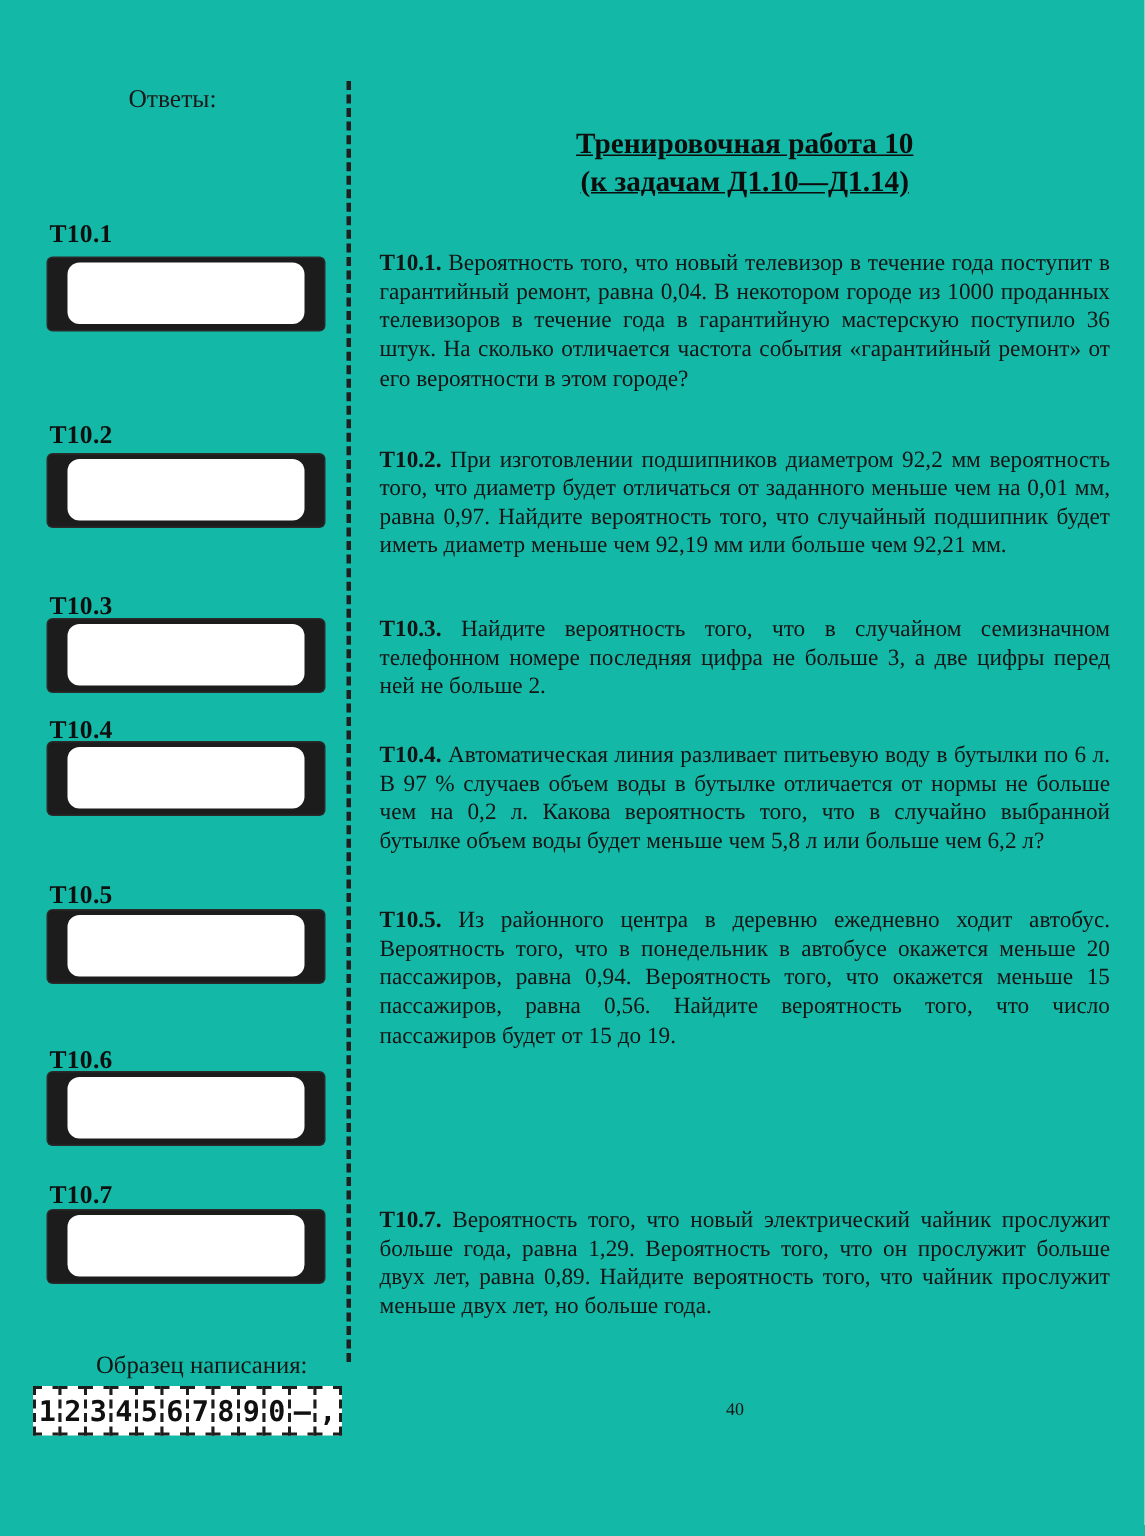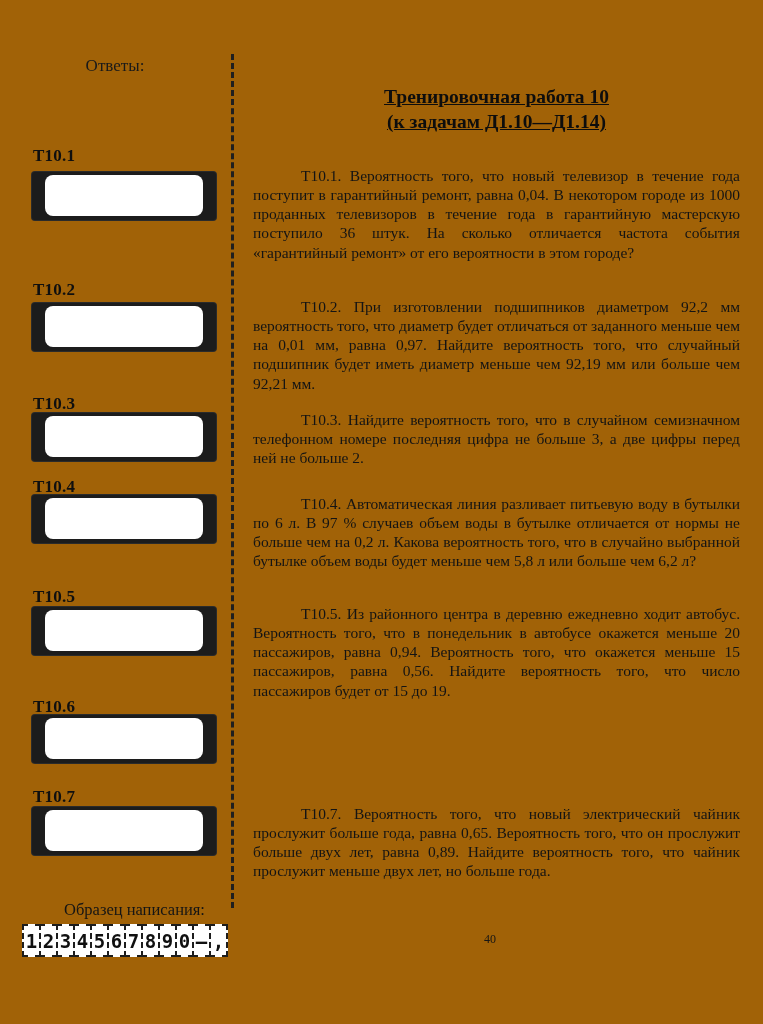--- a/index.html
+++ b/index.html
@@ -1,19 +1,19 @@
 <!DOCTYPE html>
 <html><head>
 <meta charset="utf-8">
 <style>
   html,body{margin:0;padding:0;background:#e8e8e8;}
   .page{
     position:relative;
     width:763px;height:1024px;
-    background:#a16207;
+    background:#14b8a6;
     font-family:"Liberation Serif", serif;
     color:#111;
     overflow:hidden;
   }
   
   .answers-heading{
     position:absolute;left:30px;top:56px;width:170px;
     text-align:center;font-size:17px;color:#1a1a1a;
   }
   .answer-label{
@@ -40,21 +40,21 @@
     position:absolute;left:253px;top:84px;width:487px;
     text-align:center;font-weight:bold;font-size:19.5px;line-height:25px;
     color:#0d0d0d;
     text-decoration:underline;
   }
   .problem{
     position:absolute;left:253px;width:487px;
     font-size:15.5px;line-height:19.3px;text-align:justify;
     color:#141414;
   }
-  .problem .pid{font-weight:normal;margin-left:48px;}
+  .problem .pid{font-weight:bold;}
   
   .sample-label{
     position:absolute;left:64px;top:900px;
     font-size:16.5px;color:#151515;
   }
   .cells{
     position:absolute;left:24px;top:924px;display:flex;
   }
   .cell{
     width:15px;height:29px;
@@ -123,21 +123,21 @@
 
   <p class="problem" style="top:281px"><span class="pid">Т10.2.</span> <span>При изготовлении подшипников диаметром 92,2 мм вероятность того, что диаметр будет отличаться от заданного меньше чем на 0,01 мм, равна 0,97. Найдите вероятность того, что случайный подшипник будет иметь диаметр меньше чем 92,19 мм или больше чем 92,21 мм.</span></p>
 
   <p class="problem" style="top:394px"><span class="pid">Т10.3.</span> <span>Найдите вероятность того, что в случайном семизначном телефонном номере последняя цифра не больше 3, а две цифры перед ней не больше 2.</span></p>
 
   <p class="problem" style="top:478px"><span class="pid">Т10.4.</span> <span>Автоматическая линия разливает питьевую воду в бутылки по 6 л. В 97 % случаев объем воды в бутылке отличается от нормы не больше чем на 0,2 л. Какова вероятность того, что в случайно выбранной бутылке объем воды будет меньше чем 5,8 л или больше чем 6,2 л?</span></p>
 
   <p class="problem" style="top:588px"><span class="pid">Т10.5.</span> <span>Из районного центра в деревню ежедневно ходит автобус. Вероятность того, что в понедельник в автобусе окажется меньше 20 пассажиров, равна 0,94. Вероятность того, что окажется меньше 15 пассажиров, равна 0,56. Найдите вероятность того, что число пассажиров будет от 15 до 19.</span></p>
 
 
-  <p class="problem" style="top:788px"><span class="pid">Т10.7.</span> <span>Вероятность того, что новый электрический чайник прослужит больше года, равна 0,65. Вероятность того, что он прослужит больше двух лет, равна 0,89. Найдите вероятность того, что чайник прослужит меньше двух лет, но больше года.</span></p>
+  <p class="problem" style="top:788px"><span class="pid">Т10.7.</span> <span>Вероятность того, что новый электрический чайник прослужит больше года, равна 1,29. Вероятность того, что он прослужит больше двух лет, равна 0,89. Найдите вероятность того, что чайник прослужит меньше двух лет, но больше года.</span></p>
 
   <div class="sample-label">Образец написания:</div>
   <div class="cells">
     <div class="cell">1</div>
     <div class="cell">2</div>
     <div class="cell">3</div>
     <div class="cell">4</div>
     <div class="cell">5</div>
     <div class="cell">6</div>
     <div class="cell">7</div>

